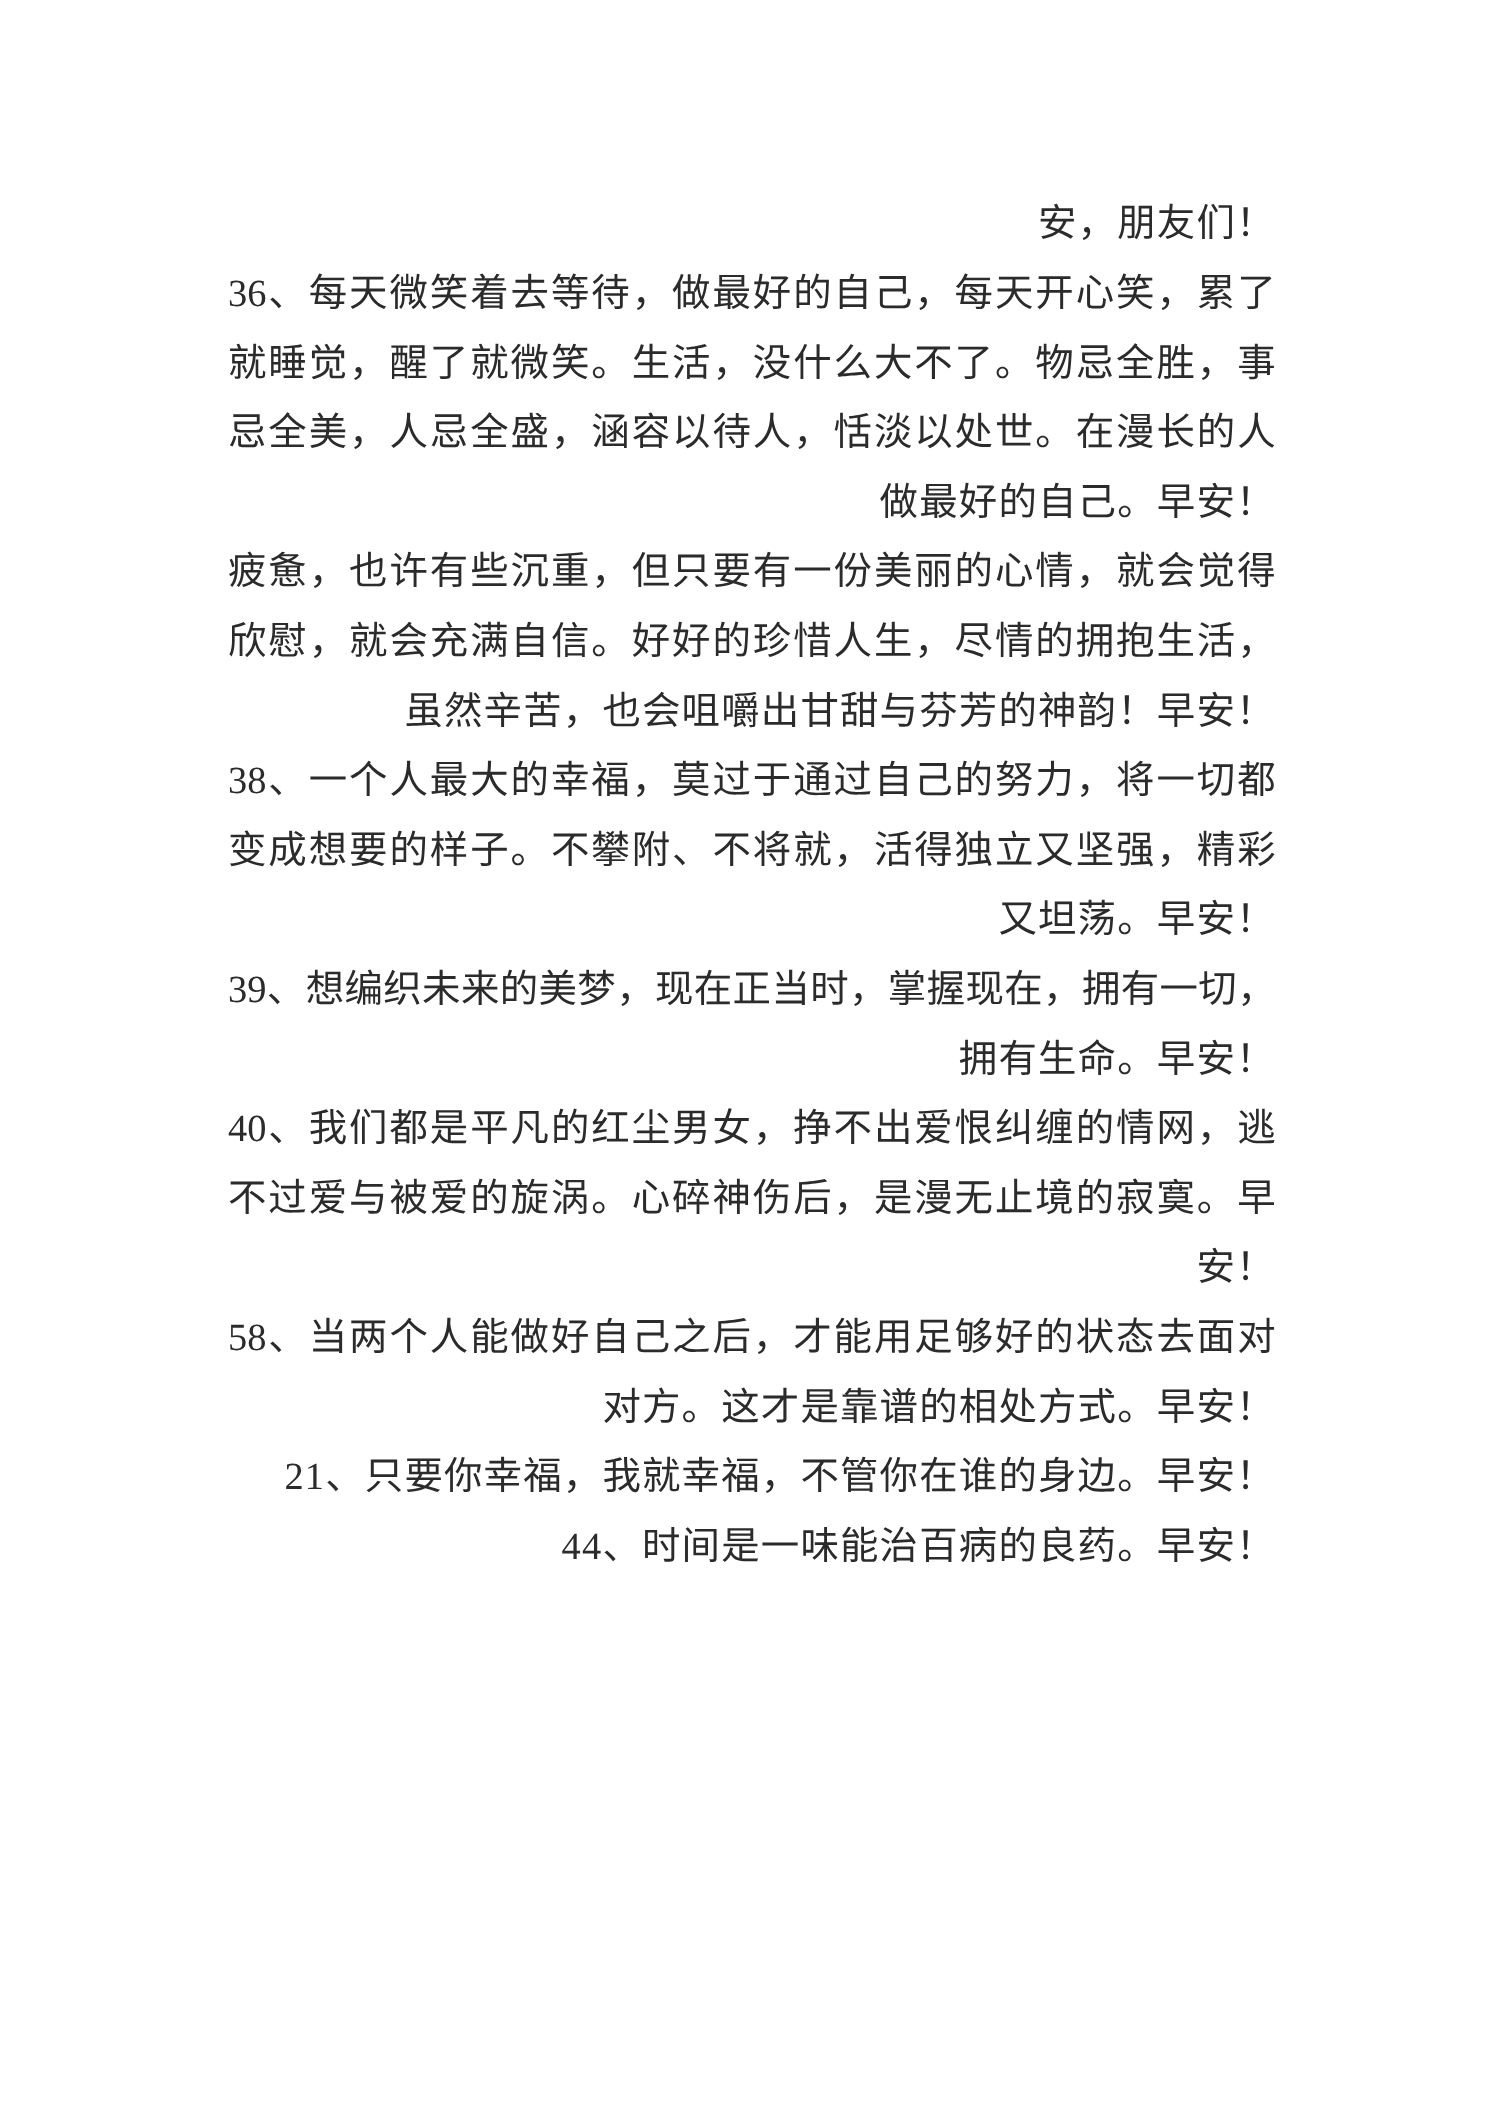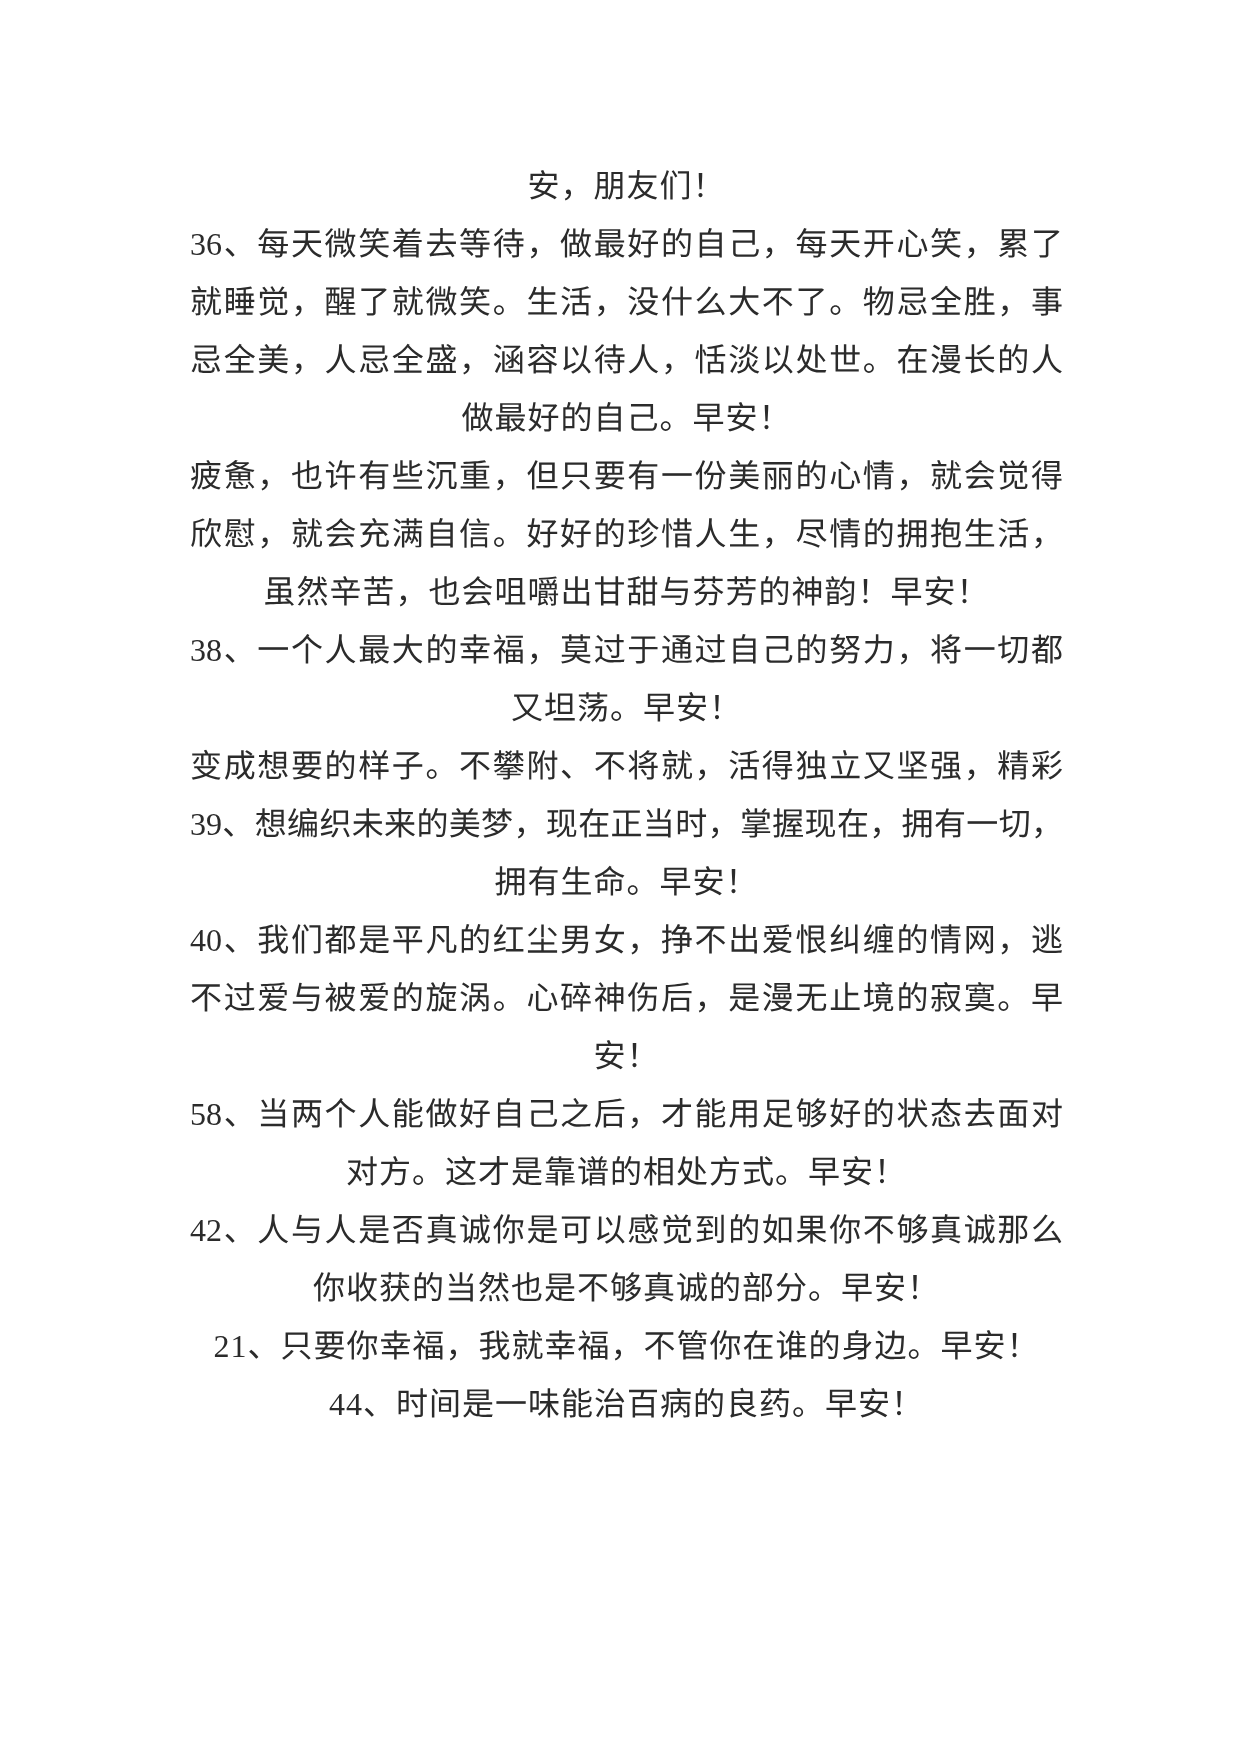--- a/index.html
+++ b/index.html
@@ -33,21 +33,21 @@
   }
   .paragraph {
     margin: 0;
     padding: 0;
   }
   .line {
     height: 58px;
     line-height: 58px;
     white-space: nowrap;
     letter-spacing: 1px;
-    text-align: center;
+    text-align: right;
   }
   
   .line.fill {
     white-space: normal;
     word-break: break-all;
     text-align: justify;
     text-align-last: justify;
     letter-spacing: 0;
     overflow: hidden;
     font-family: Liberation Serif, serif;
@@ -67,40 +67,36 @@
         <div class="line fill">忌全美，人忌全盛，涵容以待人，恬淡以处世。在漫长的人</div>
         <div class="line">做最好的自己。早安！</div>
       </div>
       <div class="paragraph">
         <div class="line fill">疲惫，也许有些沉重，但只要有一份美丽的心情，就会觉得</div>
         <div class="line fill">欣慰，就会充满自信。好好的珍惜人生，尽情的拥抱生活，</div>
         <div class="line">虽然辛苦，也会咀嚼出甘甜与芬芳的神韵！早安！</div>
       </div>
       <div class="paragraph">
         <div class="line fill">38、一个人最大的幸福，莫过于通过自己的努力，将一切都</div>
+        <div class="line fill">变成想要的样子。不攀附、不将就，活得独立又坚强，精彩</div>
         <div class="line">又坦荡。早安！</div>
-        <div class="line fill">变成想要的样子。不攀附、不将就，活得独立又坚强，精彩</div>
       </div>
       <div class="paragraph">
         <div class="line fill">39、想编织未来的美梦，现在正当时，掌握现在，拥有一切，</div>
         <div class="line">拥有生命。早安！</div>
       </div>
       <div class="paragraph">
         <div class="line fill">40、我们都是平凡的红尘男女，挣不出爱恨纠缠的情网，逃</div>
         <div class="line fill">不过爱与被爱的旋涡。心碎神伤后，是漫无止境的寂寞。早</div>
         <div class="line">安！</div>
       </div>
       <div class="paragraph">
         <div class="line fill">58、当两个人能做好自己之后，才能用足够好的状态去面对</div>
         <div class="line">对方。这才是靠谱的相处方式。早安！</div>
       </div>
       <div class="paragraph">
-        <div class="line fill">42、人与人是否真诚你是可以感觉到的如果你不够真诚那么</div>
-        <div class="line">你收获的当然也是不够真诚的部分。早安！</div>
-      </div>
-      <div class="paragraph">
         <div class="line">21、只要你幸福，我就幸福，不管你在谁的身边。早安！</div>
       </div>
       <div class="paragraph">
         <div class="line">44、时间是一味能治百病的良药。早安！</div>
       </div>
     </div>
 </div>
 
 </body></html>

